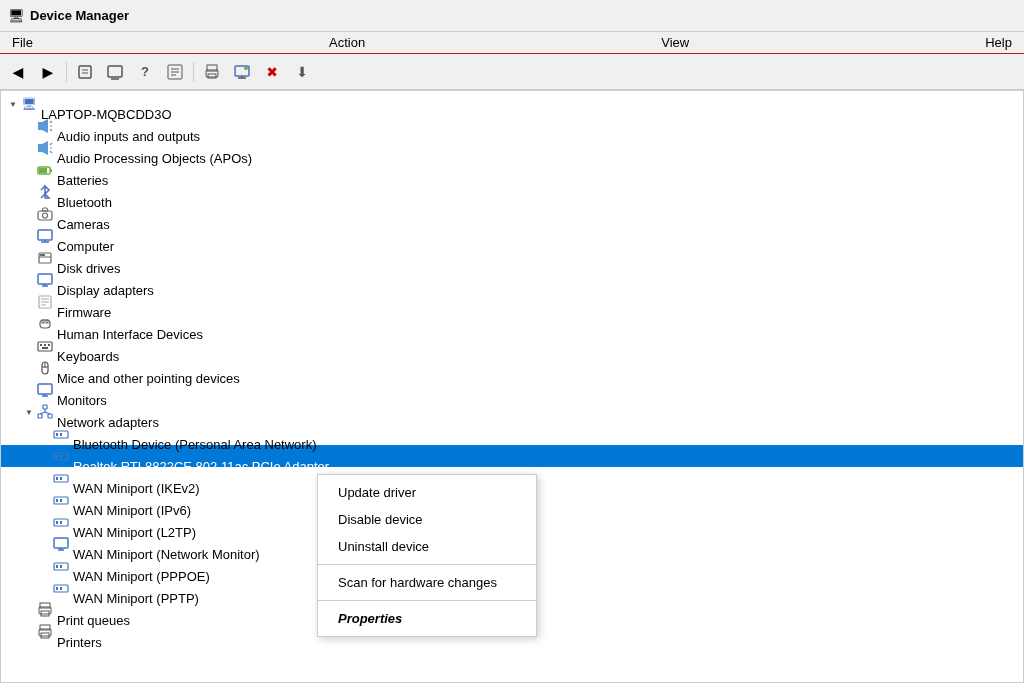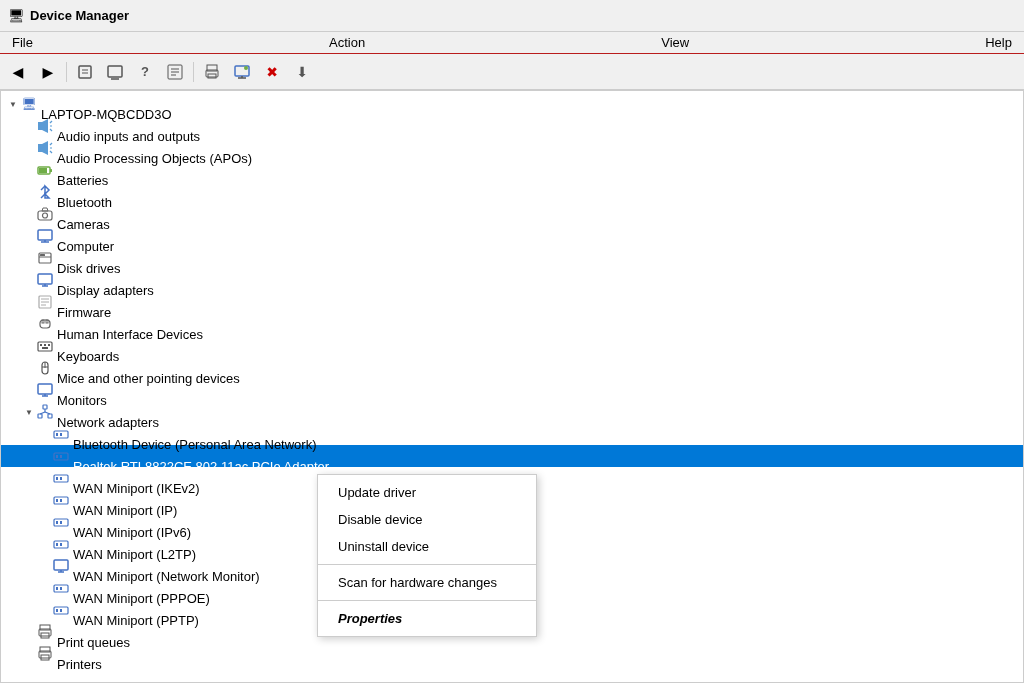--- a/index.html
+++ b/index.html
@@ -416,31 +416,20 @@
         </div>
         <div class="tree-item indent-2">
           <span class="expand-btn leaf"></span>
           <span class="item-icon">
             <svg width="16" height="16" viewBox="0 0 16 16">
               <rect x="1" y="5" width="14" height="7" rx="1" fill="none" stroke="#4472c4" stroke-width="1.2"></rect>
               <rect x="3" y="7" width="2" height="3" fill="#4472c4"></rect>
               <rect x="7" y="7" width="2" height="3" fill="#4472c4"></rect>
             </svg>
           </span>
-          <span class="item-label">WAN Miniport (IP)</span>
-        </div>
-        <div class="tree-item indent-2">
-          <span class="expand-btn leaf"></span>
-          <span class="item-icon">
-            <svg width="16" height="16" viewBox="0 0 16 16">
-              <rect x="1" y="5" width="14" height="7" rx="1" fill="none" stroke="#4472c4" stroke-width="1.2"></rect>
-              <rect x="3" y="7" width="2" height="3" fill="#4472c4"></rect>
-              <rect x="7" y="7" width="2" height="3" fill="#4472c4"></rect>
-            </svg>
-          </span>
           <span class="item-label">WAN Miniport (IPv6)</span>
         </div>
         <div class="tree-item indent-2">
           <span class="expand-btn leaf"></span>
           <span class="item-icon">
             <svg width="16" height="16" viewBox="0 0 16 16">
               <rect x="1" y="5" width="14" height="7" rx="1" fill="none" stroke="#4472c4" stroke-width="1.2"></rect>
               <rect x="3" y="7" width="2" height="3" fill="#4472c4"></rect>
               <rect x="7" y="7" width="2" height="3" fill="#4472c4"></rect>
             </svg>

